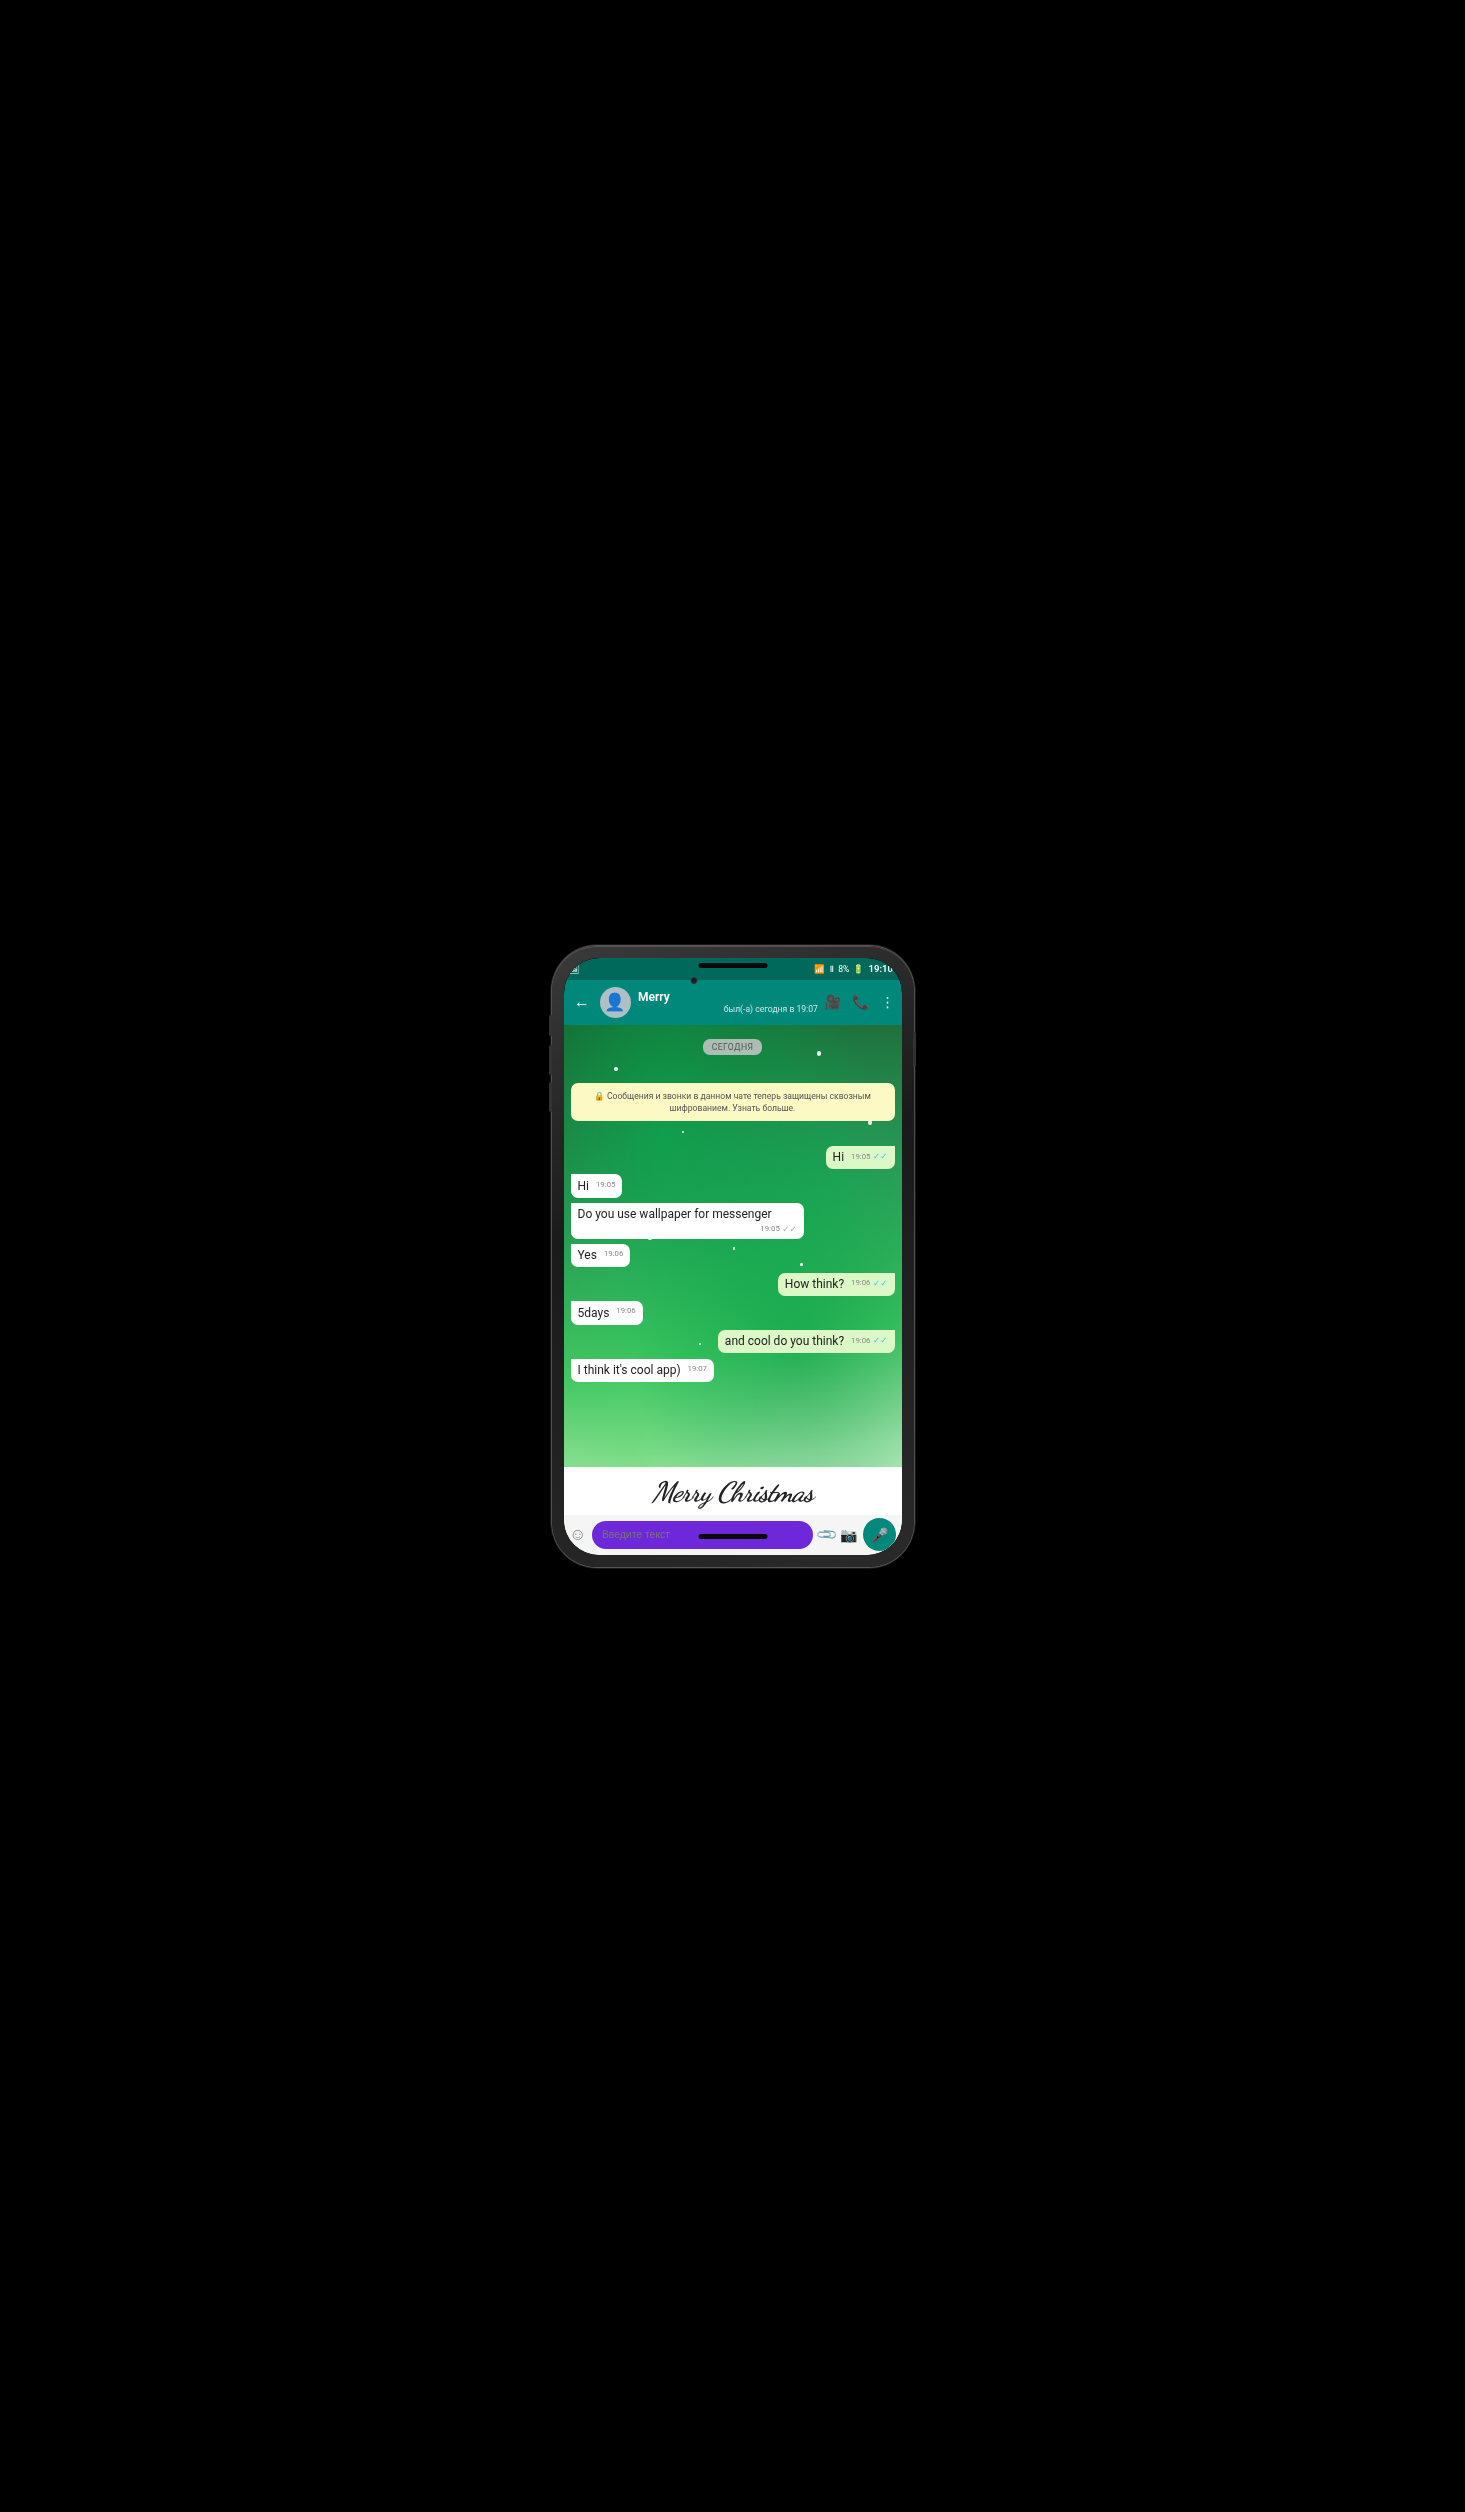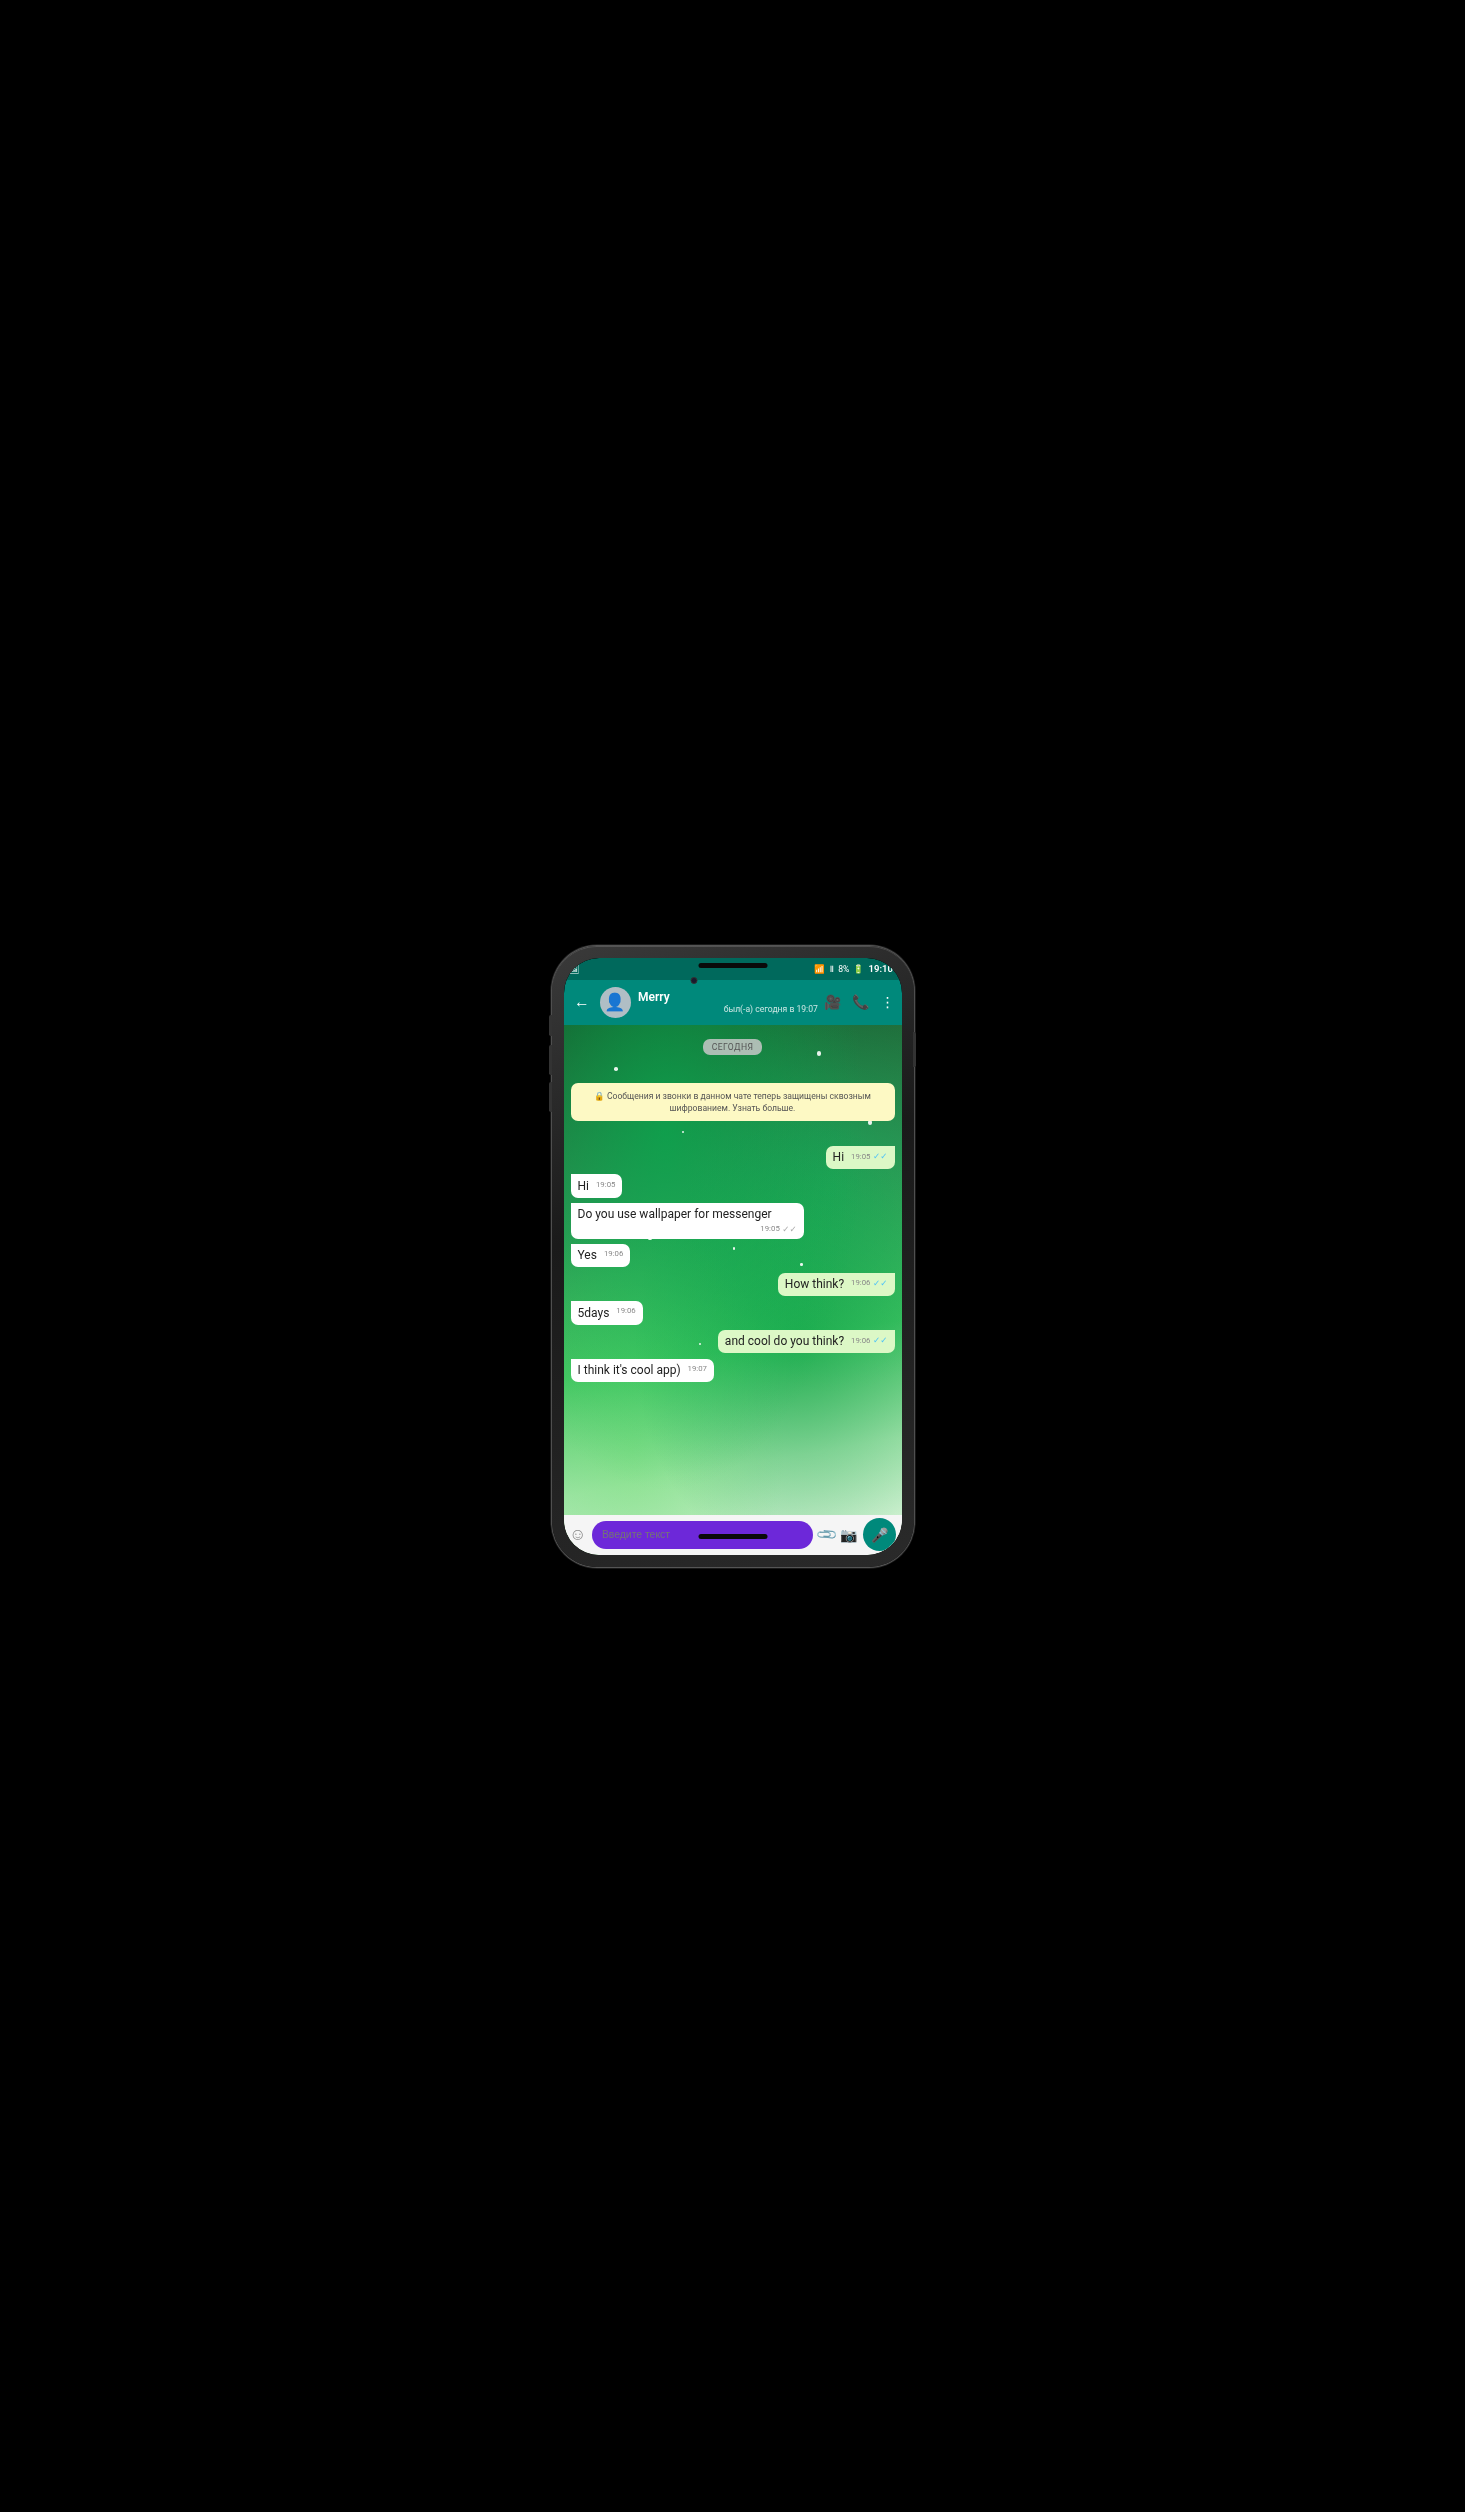--- a/index.html
+++ b/index.html
@@ -581,20 +581,23 @@
             <div class="bubble received">
               <span class="bubble-text">I think it's cool app)</span>
               <span class="bubble-meta">
                 <span class="bubble-time">19:07</span>
               </span>
             </div>
           </div>
 
         </div>
 
+        <div class="merry-christmas-area">
+          <div class="merry-christmas-text">Merry Christmas</div>
+        </div>
 
         <div class="input-bar">
           <span class="input-emoji">☺</span>
           <input class="input-field" type="text" placeholder="Введите текст" style="">
           <span class="input-attach">📎</span>
           <span class="input-camera">📷</span>
           <div class="input-mic">
             <span class="input-mic-icon">🎤</span>
           </div>
         </div>

